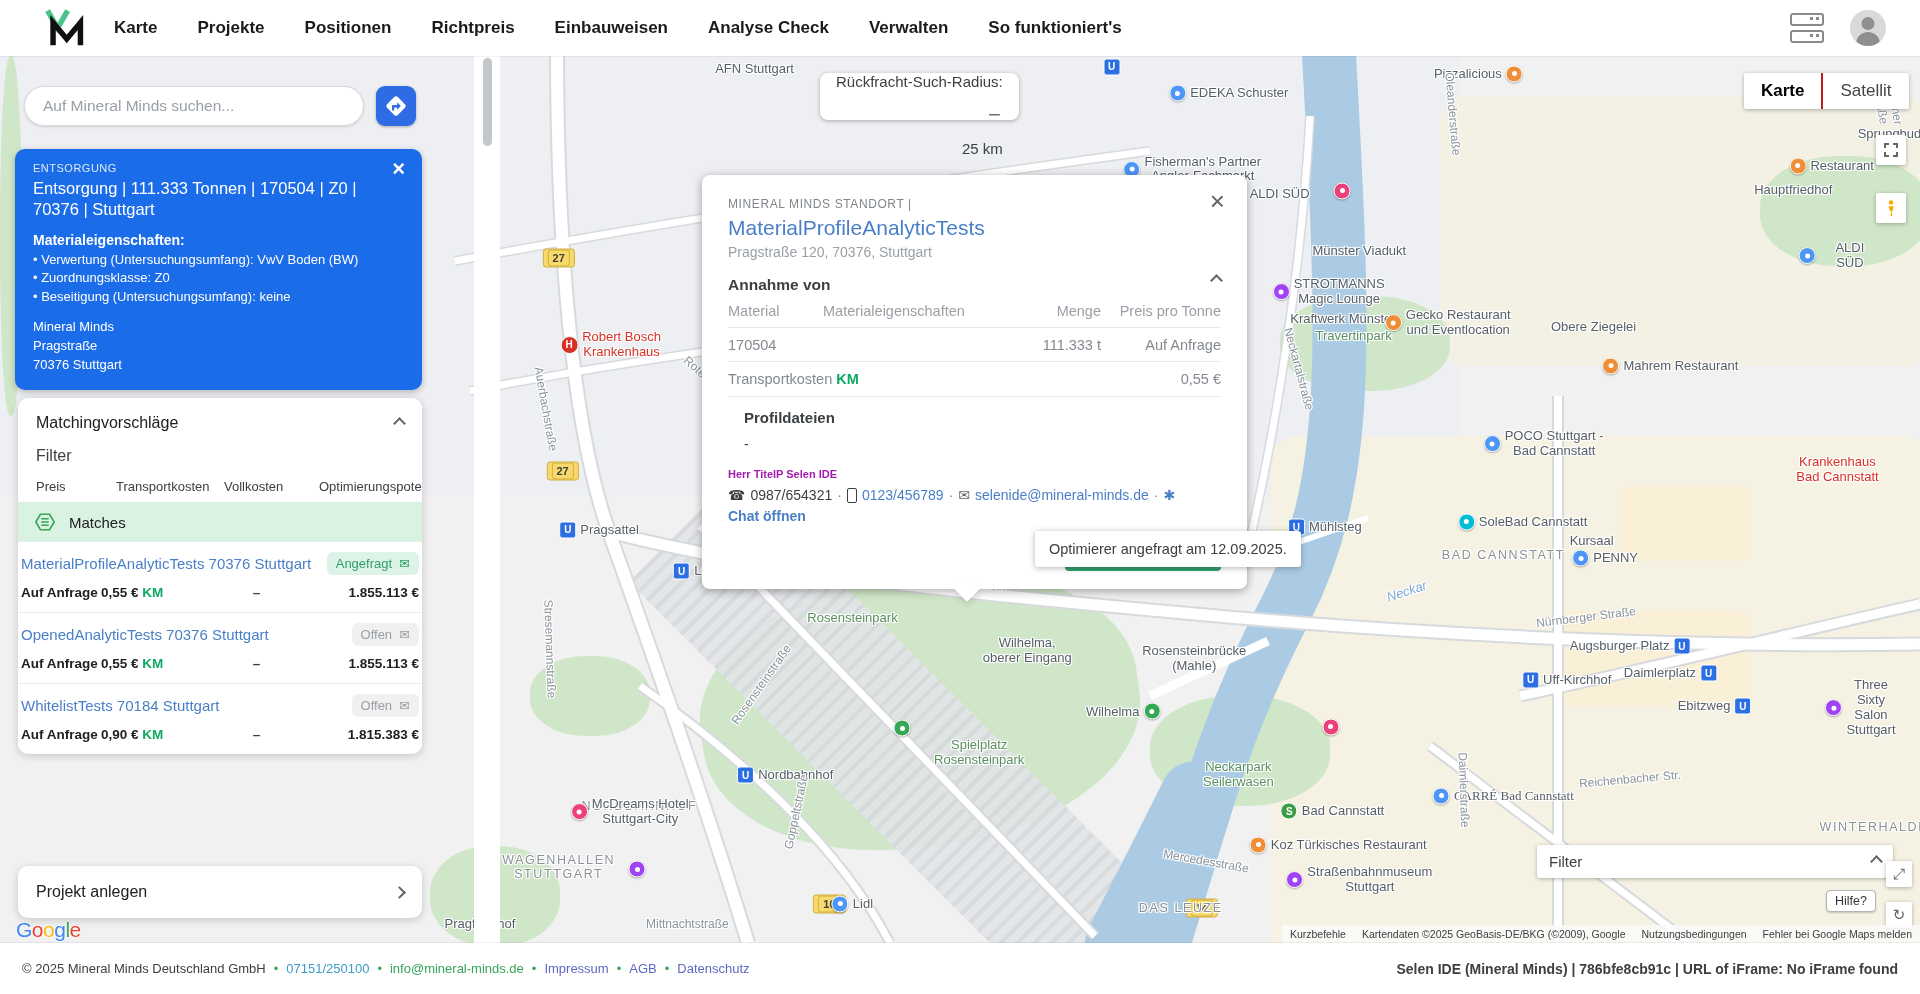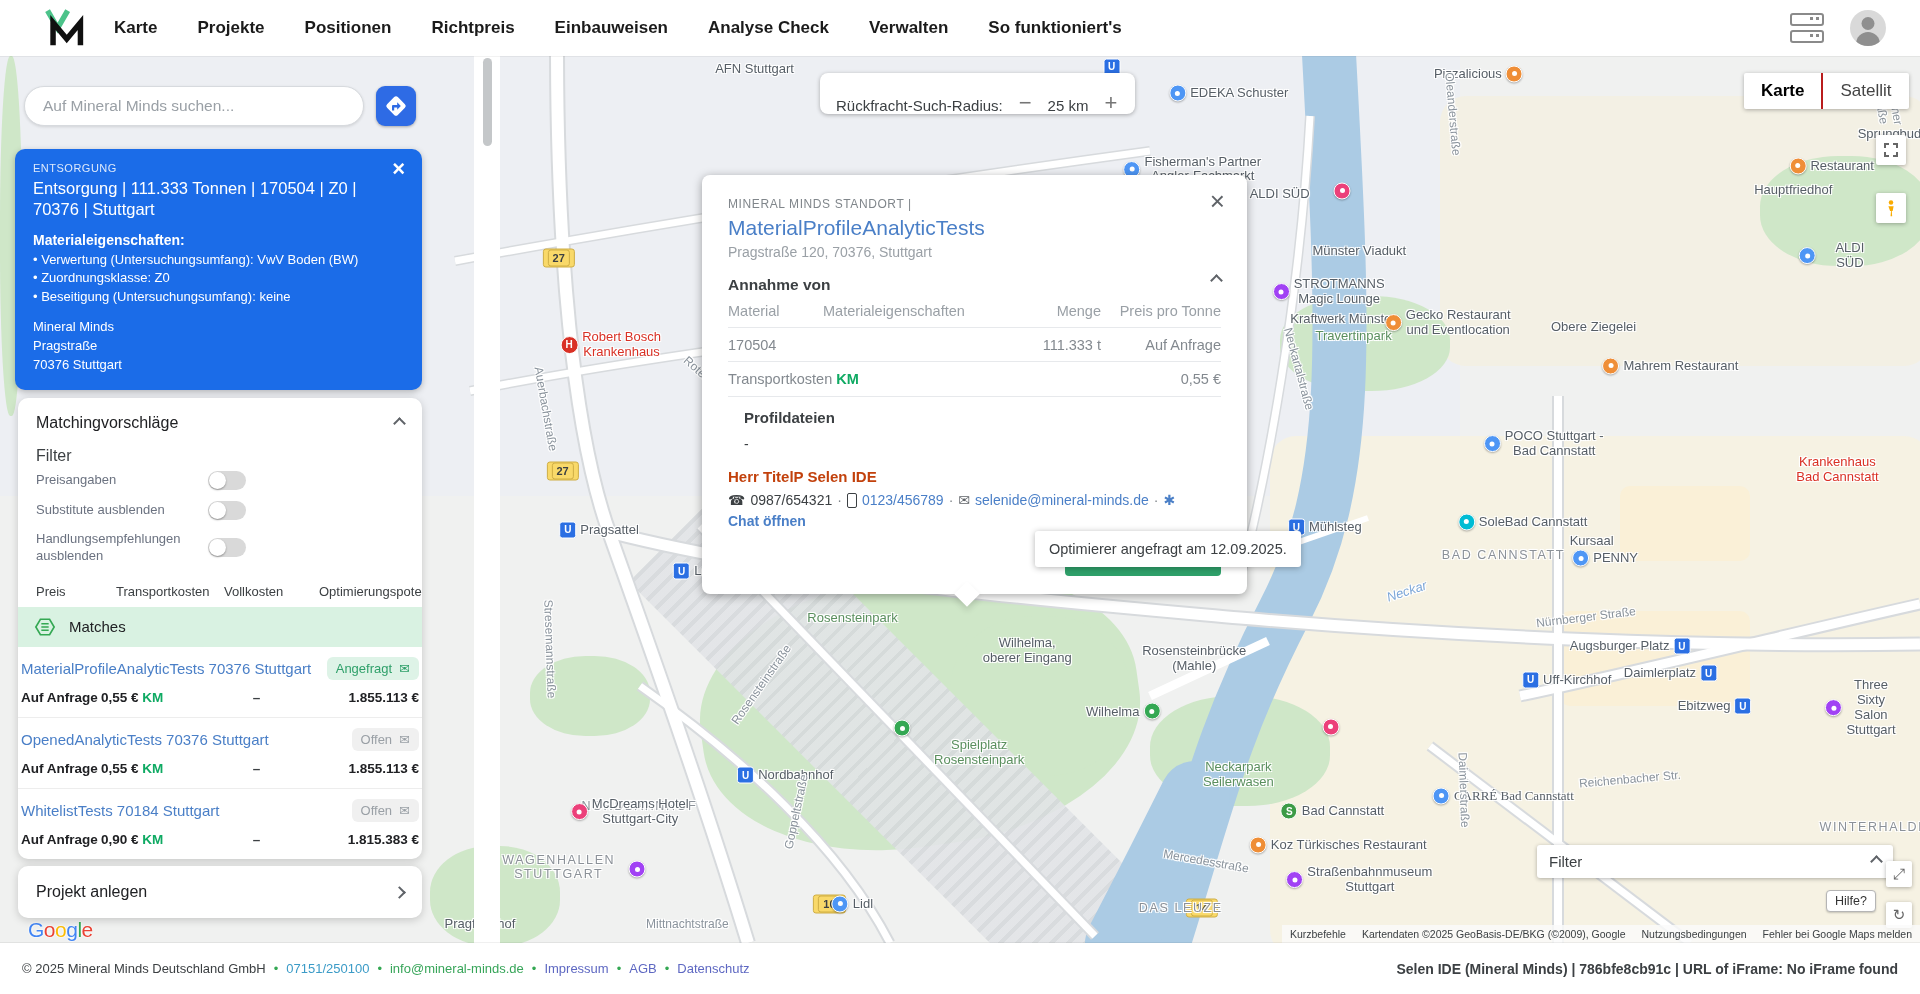--- a/index.html
+++ b/index.html
@@ -54,42 +54,42 @@
   .uicn{width:15px;height:15px;background:#2b6fe3;border-radius:3px;color:#fff;font-size:10px;font-weight:bold;
        display:flex;align-items:center;justify-content:center;flex:0 0 auto;border:1px solid #fff;}
   .sicn{width:15px;height:15px;background:#3c9b46;border-radius:50%;color:#fff;font-size:10px;font-weight:bold;
        display:flex;align-items:center;justify-content:center;flex:0 0 auto;border:1px solid #fff;}
   .hicn{width:16px;height:16px;background:#d93025;border-radius:50%;color:#fff;font-size:10px;font-weight:bold;
        display:flex;align-items:center;justify-content:center;flex:0 0 auto;border:1px solid #fff;}
   .shield{font-size:11px;background:#f9d969;border:1px solid #cfae45;border-radius:3px;color:#3c4043;
        padding:0 4px;font-weight:bold;line-height:15px;}
 
   
-  .radius-pill{position:absolute;left:820px;top:17px;height:41px;background:#fff;border-radius:8px;z-index:4;
-      box-shadow:0 1px 4px rgba(0,0,0,.3);display:flex;align-items:flex-end;gap:14px;padding:0 16px;}
+  .radius-pill{position:absolute;left:820px;top:17px;height:47px;background:#fff;border-radius:8px;z-index:4;
+      box-shadow:0 1px 4px rgba(0,0,0,.3);display:flex;align-items:flex-end;gap:14px;padding:0 16px;flex-direction:column;}
   .radius-pill .rl{font-size:15px;color:#3c4043;}
   .radius-pill button{border:none;background:none;font-size:22px;color:#757575;cursor:pointer;line-height:1;padding:0 2px;}
   .radius-pill .rv{font-size:15px;color:#3c4043;}
   .maptype{position:absolute;left:1744px;top:17px;height:36px;background:#fff;border-radius:2px;z-index:4;
       box-shadow:0 1px 4px rgba(0,0,0,.3);display:flex;align-items:stretch;}
   .maptype .mt{padding:0 17px;display:flex;align-items:center;font-size:17px;cursor:pointer;}
   .maptype .mt.active{font-weight:700;color:#000;}
   .maptype .mt.inactive{color:#444;border-left:2px solid #b91c1c;}
   .sqbtn{position:absolute;width:30px;height:30px;background:#fff;border-radius:2px;z-index:4;
       box-shadow:0 1px 4px rgba(0,0,0,.3);display:flex;align-items:center;justify-content:center;cursor:pointer;
       color:#666;font-size:15px;border:none;}
   .filterbox{position:absolute;left:1537px;top:789px;width:356px;height:33px;background:#fff;border-radius:3px;
       z-index:4;box-shadow:0 1px 4px rgba(0,0,0,.3);display:flex;align-items:center;justify-content:space-between;
       padding:0 12px;box-sizing:border-box;}
   .filterbox .fl{font-size:15px;color:#3c4043;}
   .helpbtn{position:absolute;left:1826px;top:834px;background:#fff;border:1px solid #b5b5b5;border-radius:4px;
       z-index:4;font-size:12.5px;color:#333;padding:3px 8px;cursor:pointer;box-shadow:0 1px 2px rgba(0,0,0,.2);}
   .chev{display:inline-block;border:solid #5f6368;border-width:0 2px 2px 0;padding:3.5px;}
   .chev.up{transform:rotate(-135deg);} .chev.right{transform:rotate(-45deg);} 
-  .glogo{position:absolute;left:28px;top:862px;z-index:12;font-size:21px;font-weight:500;letter-spacing:-.5px;
+  .glogo{position:absolute;left:16px;top:862px;z-index:12;font-size:21px;font-weight:500;letter-spacing:-.5px;
       text-shadow:0 0 2px #fff,0 0 2px #fff;}
   .attrib{position:absolute;right:0;bottom:0;height:18px;z-index:4;display:flex;align-items:center;gap:16px;
       font-size:10.5px;color:#3c4043;background:rgba(250,250,250,.82);padding:0 8px;}
   .attrib span{white-space:nowrap;}
 
   
   .popup{position:absolute;left:702px;top:119px;width:545px;background:#fff;border-radius:8px;z-index:5;
       box-shadow:0 2px 10px rgba(0,0,0,.35);padding:22px 26px 18px;box-sizing:border-box;}
   .popup::after{content:"";position:absolute;left:256px;bottom:-9px;width:18px;height:18px;background:#fff;
       transform:rotate(45deg);box-shadow:3px 3px 6px rgba(0,0,0,.12);}
@@ -102,21 +102,21 @@
   .pp-grid{display:grid;grid-template-columns:95px 1fr 110px 120px;font-size:14.5px;color:#9aa0a6;
       padding:9px 0 8px;border-bottom:1px solid #e7e9ec;}
   .pp-grid .r{text-align:right;}
   .pp-grid.vals{color:#83898f;}
   .pp-row2{display:flex;justify-content:space-between;font-size:14.5px;color:#83898f;padding:9px 0;
       border-bottom:1px solid #e7e9ec;}
   .km{color:#0faa63;font-weight:700;}
   .pp-files{margin:12px 0 0 16px;}
   .pp-files .h{font-size:15px;font-weight:600;color:#3c4043;}
   .pp-files .v{margin-top:10px;color:#3c4043;font-size:14px;}
-  .pp-name{margin-top:16px;font-size:15px;font-weight:700;color:#c2410c;}
+  .pp-name{margin-top:16px;font-size:11px;font-weight:700;color:#a21caf;}
   .pp-contact{margin-top:7px;font-size:14px;color:#3c4043;display:flex;align-items:center;gap:5px;flex-wrap:wrap;}
   .pp-contact .lnk{color:#4a7fc7;cursor:pointer;}
   .pp-contact .sep{color:#80868b;}
   .mob{width:8px;height:13px;border:1.6px solid #3c4043;border-radius:2px;display:inline-block;}
   .pp-btnrow{display:flex;justify-content:flex-end;margin-top:13px;}
   .pp-btn{background:#2fa06a;color:#fff;border:none;border-radius:4px;padding:9px 15px;font-size:14.5px;
       display:flex;align-items:center;gap:9px;cursor:pointer;}
   .map-tooltip{position:absolute;left:1035px;top:475px;background:#fff;border-radius:3px;z-index:6;
       box-shadow:0 1px 6px rgba(0,0,0,.3);padding:10px 14px;font-size:14.5px;color:#3c4043;white-space:nowrap;}
   .selpin{position:absolute;left:954px;top:468px;z-index:4;}
@@ -483,34 +483,20 @@
         <div>70376 Stuttgart</div>
       </div>
   </div>
 
   <div class="matching">
     <div class="m-head">
       <span class="t">Matchingvorschläge</span>
       <span class="chev up"></span>
     </div>
     <div class="m-filter">Filter</div>
-    <div id="toggles">
-        <div class="tog-row">
-          <span class="lab">Preisangaben</span>
-          <span class="switch"></span>
-        </div>
-        <div class="tog-row">
-          <span class="lab">Substitute ausblenden</span>
-          <span class="switch"></span>
-        </div>
-        <div class="tog-row">
-          <span class="lab">Handlungsempfehlungen ausblenden</span>
-          <span class="switch"></span>
-        </div>
-      </div>
     <div class="cols" id="cols">
         <span class="c1">Preis</span>
         <span class="c2">Transportkosten</span>
         <span class="c3">Vollkosten</span>
         <span class="c4">Optimierungspotenzial</span>
       </div>
     <div class="m-group">
       <svg width="22" height="22" viewBox="0 0 24 24" fill="none" stroke="#34a853" stroke-width="1.8">
         <path d="M7 3.5h10l5 8.5-5 8.5H7L2 12z"></path>
           <path d="M8 8.5h8M8 12h8M8 15.5h8"></path>

